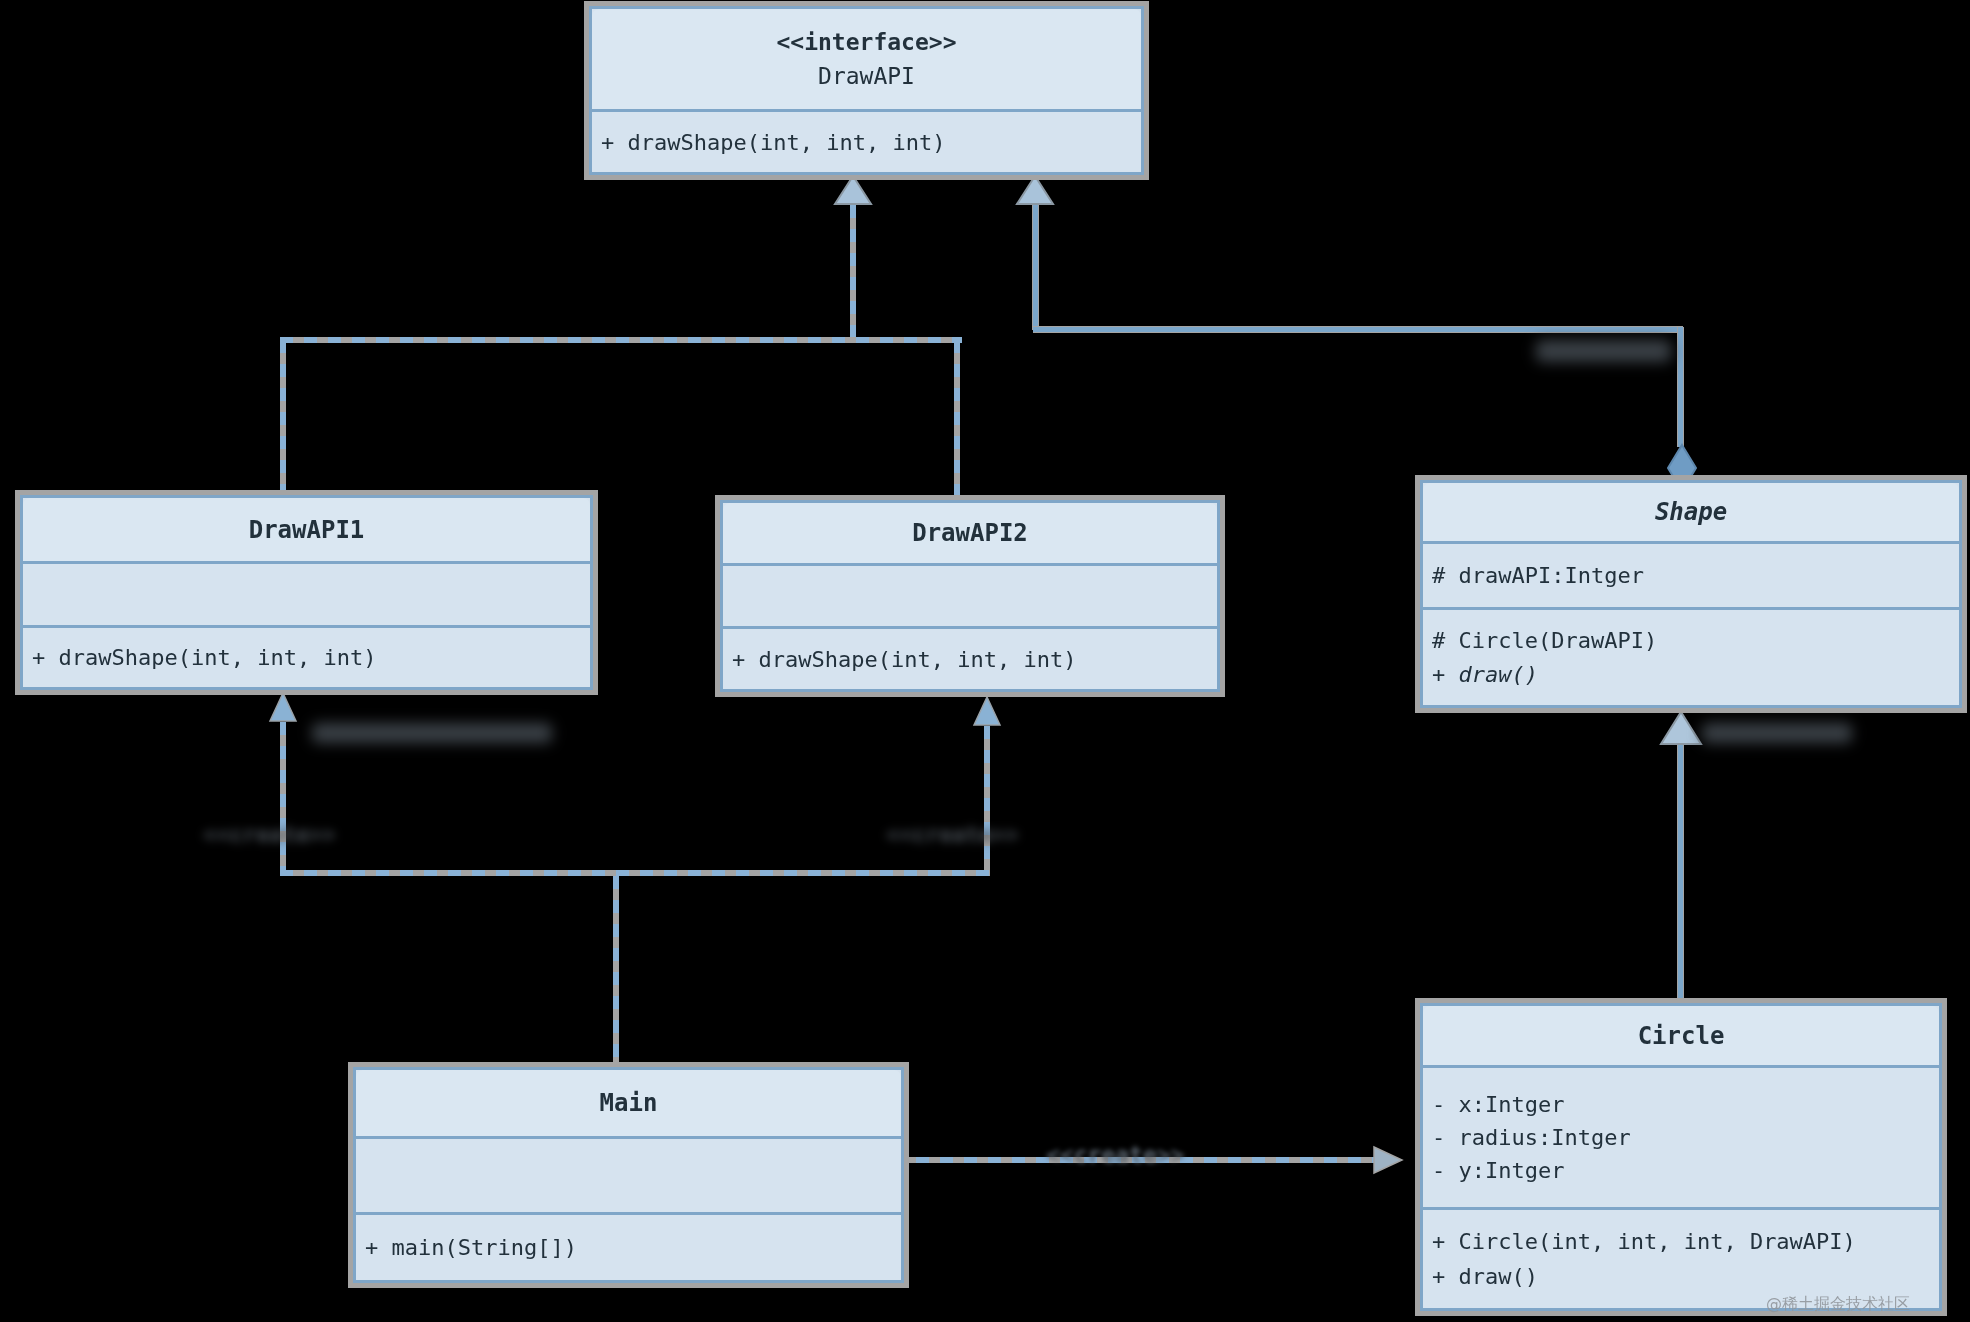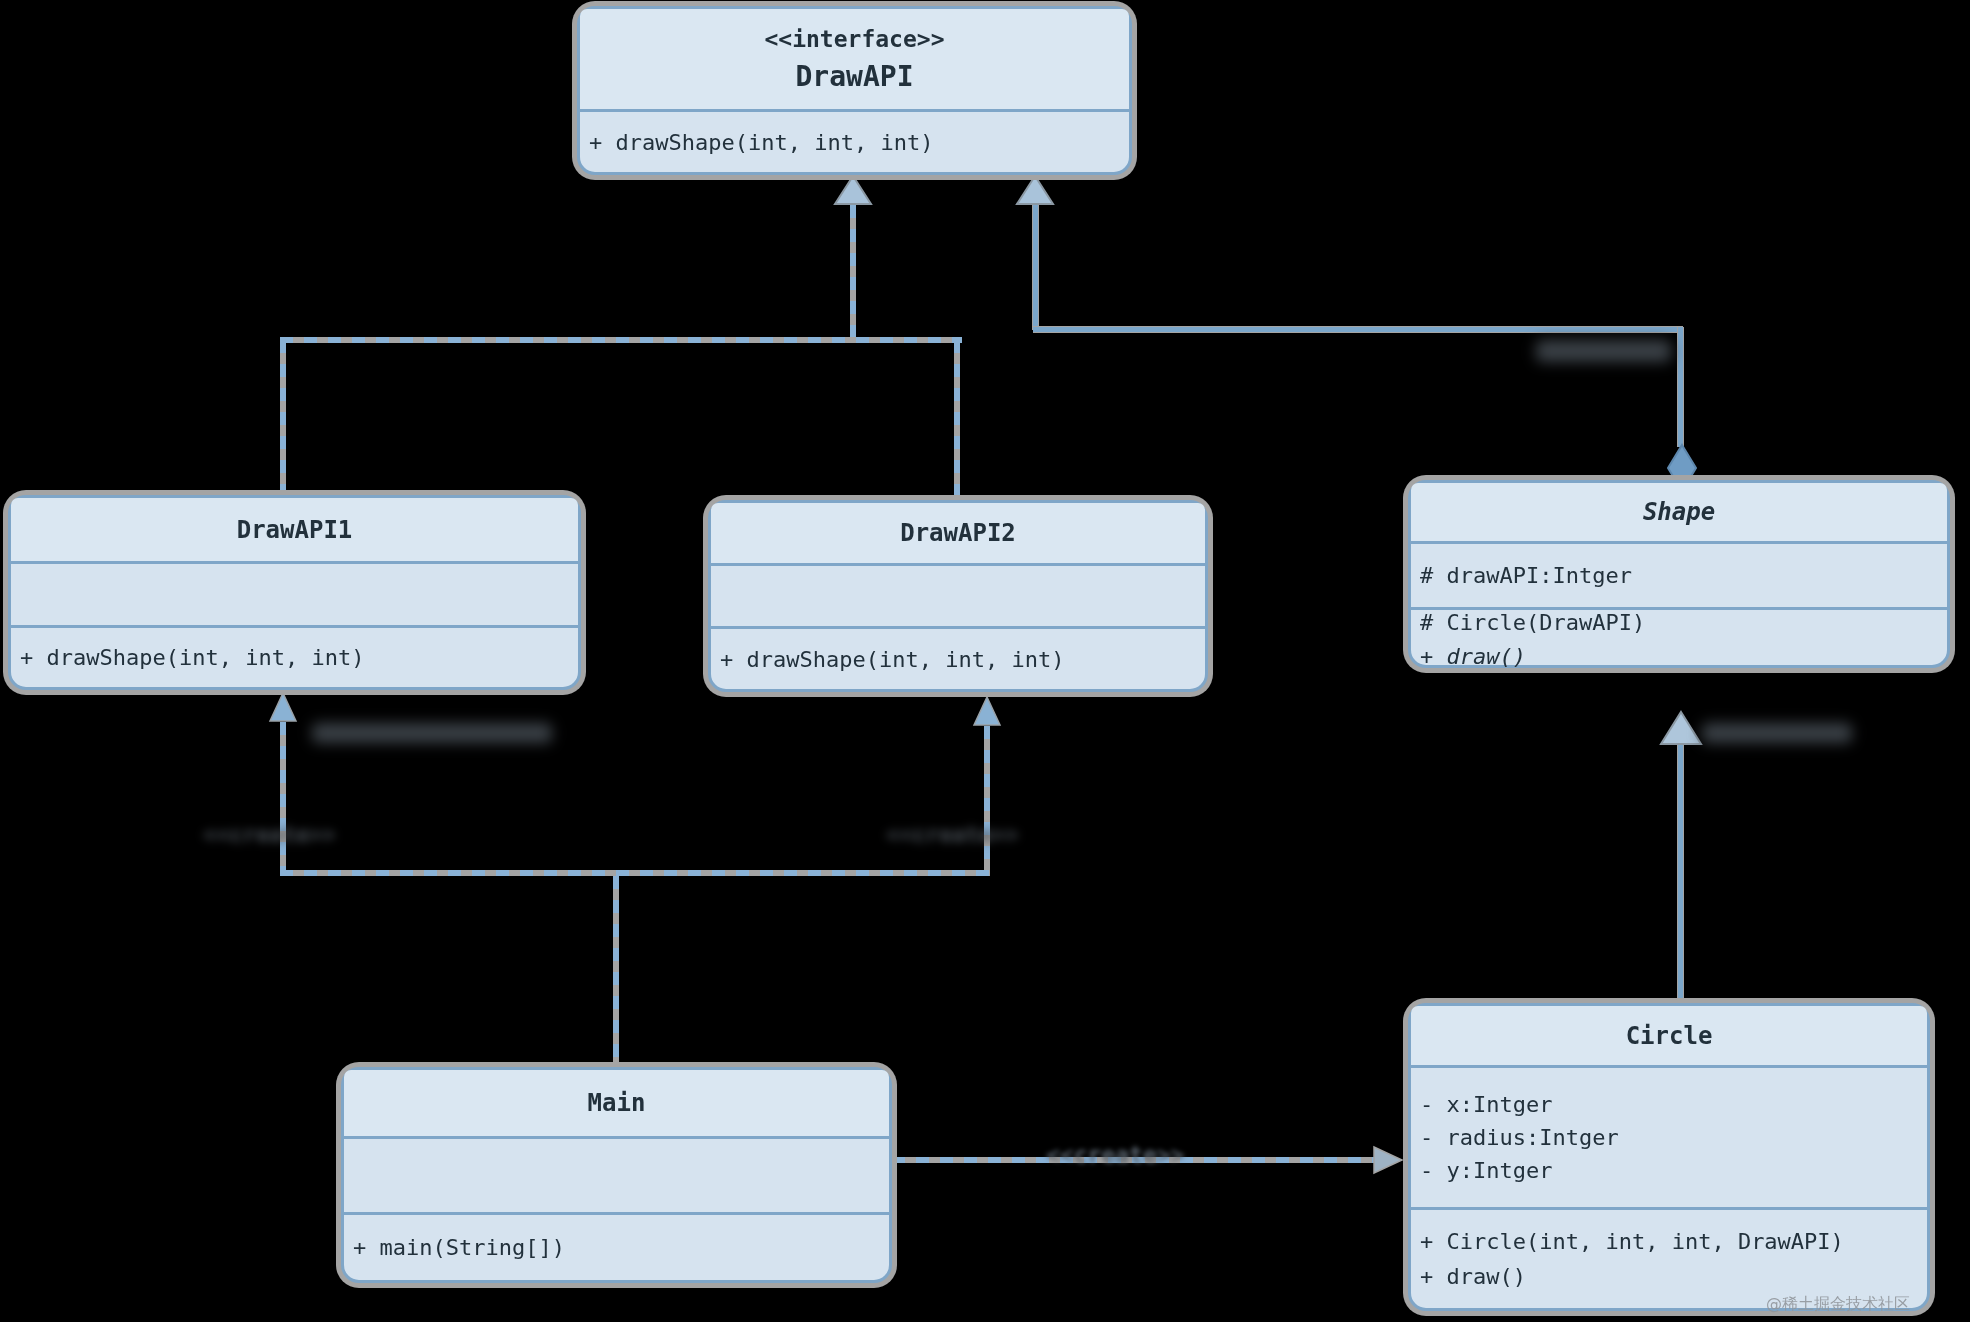--- a/index.html
+++ b/index.html
@@ -1,28 +1,28 @@
 <!DOCTYPE html>
 <html><head>
 <meta charset="utf-8">
 <style>
   html,body{margin:0;padding:0;background:#000;}
   #canvas{position:relative;width:1970px;height:1322px;background:#000;overflow:hidden;
           font-family:"DejaVu Sans Mono","Liberation Mono",monospace;}
 
   
-  .uml{position:absolute;background:#d6e3ef;border:3px solid #7fa6c8;border-radius:18px;
+  .uml{position:absolute;background:#d6e3ef;border:3px solid #7fa6c8;border-radius:0;
        box-shadow:0 0 0 5px #a4a4a4;display:flex;flex-direction:column;box-sizing:border-box;
-       color:#22313c;}
+       color:#22313c;margin-left:12px;}
   .sec{box-sizing:border-box;display:flex;flex-direction:column;justify-content:center;flex:0 0 auto;}
   .sec + .sec{border-top:3px solid #7fa6c8;}
   .title{align-items:center;font-weight:bold;font-size:24px;background:#dae7f2;
          border-radius:7px 7px 0 0;}
   .stereo{font-weight:bold;font-size:23px;margin-bottom:8px;}
-  .iface-name{font-weight:bold;font-size:28px;}
+  .iface-name{font-weight:normal;font-size:23px;}
   .line{font-size:22px;padding-left:9px;white-space:pre;}
   .italic{font-style:italic;}
 
   
   .cl{position:absolute;}
   .dash-h{height:6px;background-color:#a4a4a4;
           background-image:repeating-linear-gradient(90deg,#8ab2d6 0 13px,rgba(0,0,0,0) 13px 24px);}
   .dash-v{width:6px;background-color:#a4a4a4;
           background-image:repeating-linear-gradient(180deg,#8ab2d6 0 13px,rgba(0,0,0,0) 13px 24px);}
   .solid-h{height:5px;background:#7ba6ca;box-shadow:0 1px 0 #a4a4a4,0 -1px 0 #a4a4a4;}
@@ -112,21 +112,21 @@
   <div class="uml" style="left:708px;top:500px;width:500px;height:192px">
     <div class="sec title" style="height:60px">
       <div>DrawAPI2</div>
     </div>
     <div class="sec" style="height:63px"></div>
     <div class="sec" style="flex:1">
       <div class="line">+ drawShape(int, int, int)</div>
     </div>
   </div>
 
-  <div class="uml" style="left:1408px;top:480px;width:542px;height:188px">
+  <div class="uml" style="left:1408px;top:480px;width:542px;height:228px">
     <div class="sec title" style="height:58px">
       <div class="italic">Shape</div>
     </div>
     <div class="sec" style="height:66px">
       <div class="line"># drawAPI:Intger</div>
     </div>
     <div class="sec" style="flex:1;gap:9px">
       <div class="line"># Circle(DrawAPI)</div>
       <div class="line italic">+ draw()</div>
     </div>

